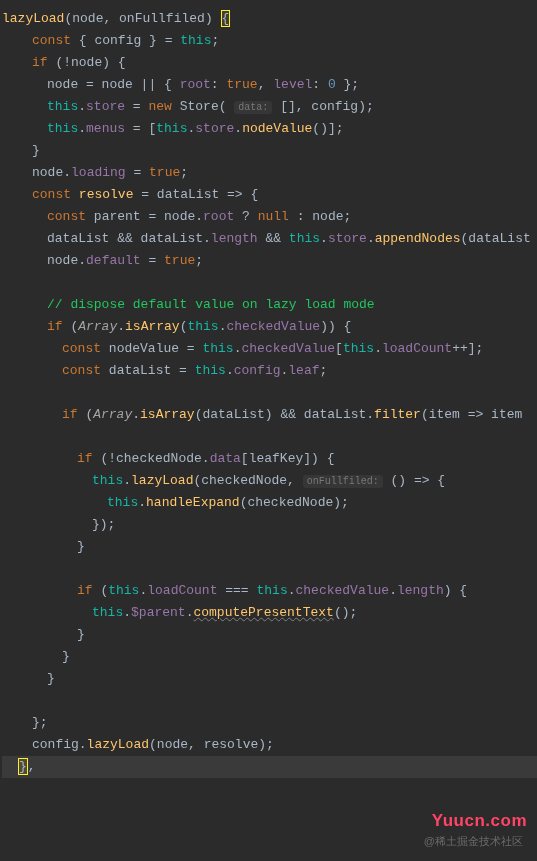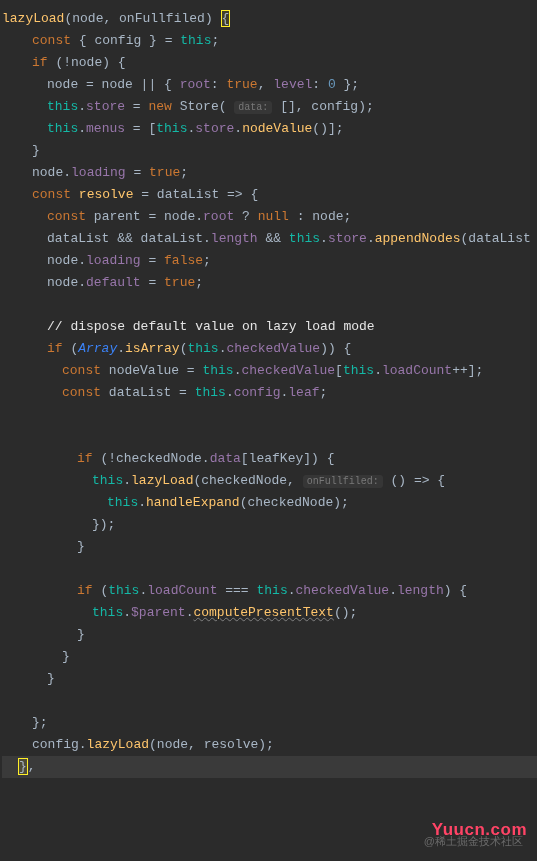--- a/index.html
+++ b/index.html
@@ -26,45 +26,45 @@
     .i2 { padding-left: 30px; }
     .i3 { padding-left: 45px; }
     .i4 { padding-left: 60px; }
     .i5 { padding-left: 75px; }
     .i6 { padding-left: 90px; }
     .i7 { padding-left: 105px; }
     .kw { color: #cc7832; }
     .num { color: #6897bb; }
     .fn { color: #ffc66d; margin-top: 16px; }
     .prop { color: #9876aa; }
-    .comment { color: #e5e5e5; }
+    .comment { color: #22c55e; }
     .hint { color: #787878; background: rgba(120,120,120,0.15); padding: 1px 4px; border-radius: 3px; font-size: 10px; }
     .punct { color: #a9b7c6; }
     .this { color: #14b8a6; }
-    .type { color: #3b82f6; font-style: italic; margin-top: 48px; }
+    .type { color: #a3a3a3; font-style: italic; margin-top: 48px; }
     .cursor-highlight { background: #3a3a3a; }
     .underline-wavy {
       text-decoration: underline wavy #808080;
       text-decoration-thickness: 1px;
     }
     .bracket-match {
       border: 1px solid #ffef28;
       background: rgba(255,239,40,0.1);
     }
     .watermark {
       position: absolute;
       bottom: 9px;
       right: 14px;
       color: #6a6a6a;
       font-size: 11px;
       font-family: sans-serif;
     }
     .brand {
       position: absolute;
-      bottom: 20px;
+      bottom: 29px;
       right: 10px;
       color: #ff4466;
       font-size: 17px;
       font-family: sans-serif;
       font-weight: bold;
       letter-spacing: 0.5px;
     }
   </style>
 </head>
 <body>
@@ -74,28 +74,28 @@
 <div class="line i2"><span class="kw">const</span><span> </span><span>{ config } = </span><span class="this">this</span><span class="punct">;</span></div>
 <div class="line i2"><span class="kw">if</span><span> (</span><span>!node</span><span>) {</span></div>
 <div class="line i3"><span>node = node || { </span><span class="prop">root</span><span>: </span><span class="kw">true</span><span>, </span><span class="prop">level</span><span>: </span><span class="num">0</span><span> };</span></div>
 <div class="line i3"><span class="this">this</span><span>.</span><span class="prop">store</span><span> = </span><span class="kw">new</span><span> </span><span>Store</span><span>( </span><span class="hint">data:</span><span> </span><span>[]</span><span>, </span><span>config</span><span>);</span></div>
 <div class="line i3"><span class="this">this</span><span>.</span><span class="prop">menus</span><span> = [</span><span class="this">this</span><span>.</span><span class="prop">store</span><span>.</span><span class="fn">nodeValue</span><span>()];</span></div>
 <div class="line i2"><span>}</span></div>
 <div class="line i2"><span>node</span><span>.</span><span class="prop">loading</span><span> = </span><span class="kw">true</span><span>;</span></div>
 <div class="line i2"><span class="kw">const</span><span> </span><span class="fn">resolve</span><span> = dataList =&gt; {</span></div>
 <div class="line i3"><span class="kw">const</span><span> </span><span>parent</span><span> = node.</span><span class="prop">root</span><span> ? </span><span class="kw">null</span><span> : node;</span></div>
 <div class="line i3"><span>dataList &amp;&amp; dataList.</span><span class="prop">length</span><span> &amp;&amp; </span><span class="this">this</span><span>.</span><span class="prop">store</span><span>.</span><span class="fn">appendNodes</span><span>(dataList</span></div>
-<div class="line i3"><span>node</span><span>.</span><span class="prop">loading</span><span> = </span><span class="kw">false</span><span>;</span></div>
 <div class="line i3"><span>node</span><span>.</span><span class="prop">default</span><span> = </span><span class="kw">true</span><span>;</span></div>
 <div class="line"></div>
 <div class="line i3"><span class="comment">// dispose default value on lazy load mode</span></div>
 <div class="line i3"><span class="kw">if</span><span> (</span><span class="type">Array</span><span>.</span><span class="fn">isArray</span><span>(</span><span class="this">this</span><span>.</span><span class="prop">checkedValue</span><span>)) {</span></div>
 <div class="line i4"><span class="kw">const</span><span> </span><span>nodeValue</span><span> = </span><span class="this">this</span><span>.</span><span class="prop">checkedValue</span><span>[</span><span class="this">this</span><span>.</span><span class="prop">loadCount</span><span>++];</span></div>
 <div class="line i4"><span class="kw">const</span><span> </span><span>dataList</span><span> = </span><span class="this">this</span><span>.</span><span class="prop">config</span><span>.</span><span class="prop">leaf</span><span>;</span></div>
 <div class="line"></div>
+<div class="line i4"><span class="kw">if</span><span> (</span><span class="type">Array</span><span>.</span><span class="fn">isArray</span><span>(dataList) &amp;&amp; dataList.</span><span class="fn">filter</span><span>(item =&gt; item</span></div>
 <div class="line"></div>
 <div class="line i5"><span class="kw">if</span><span> (!checkedNode.</span><span class="prop">data</span><span>[leafKey]) {</span></div>
 <div class="line i6"><span class="this">this</span><span>.</span><span class="fn">lazyLoad</span><span>(checkedNode, </span><span class="hint">onFullfiled:</span><span> () =&gt; {</span></div>
 <div class="line i7"><span class="this">this</span><span>.</span><span class="fn">handleExpand</span><span>(checkedNode);</span></div>
 <div class="line i6"><span>});</span></div>
 <div class="line i5"><span>}</span></div>
 <div class="line"></div>
 <div class="line i5"><span class="kw">if</span><span> (</span><span class="this">this</span><span>.</span><span class="prop">loadCount</span><span> === </span><span class="this">this</span><span>.</span><span class="prop">checkedValue</span><span>.</span><span class="prop">length</span><span>) {</span></div>
 <div class="line i6"><span class="this">this</span><span>.</span><span class="prop">$parent</span><span>.</span><span class="fn underline-wavy">computePresentText</span><span>();</span></div>
 <div class="line i5"><span>}</span></div>

